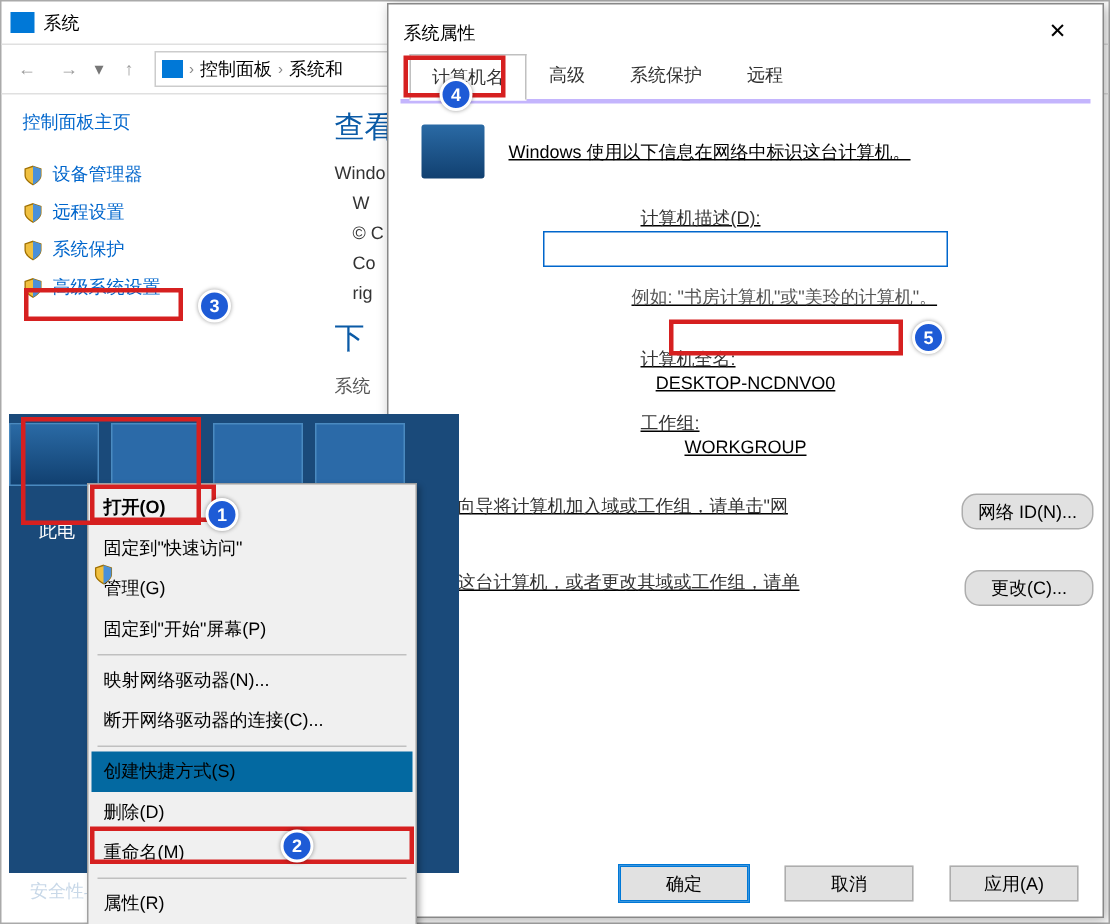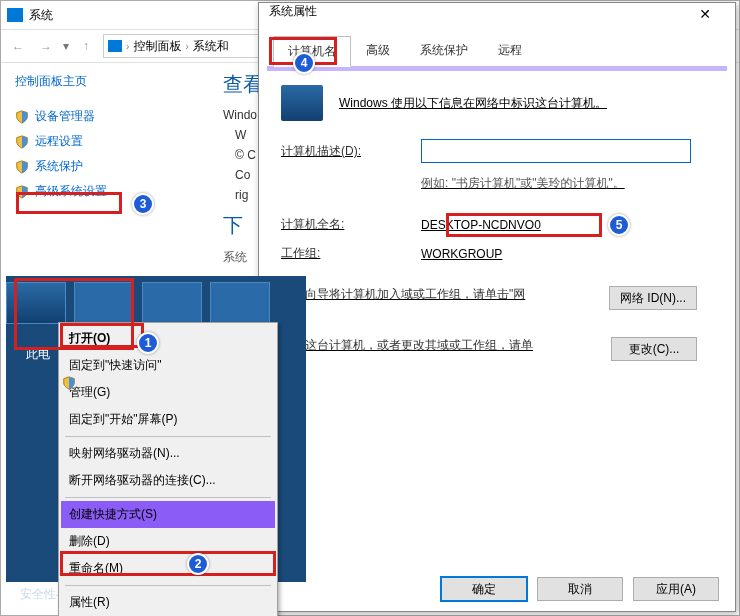--- a/index.html
+++ b/index.html
@@ -30,43 +30,43 @@
 .sys-label { color: #555; margin-top: 10px; }
 
 
 .ctx-area { position: absolute; left: 6px; top: 276px; width: 300px; height: 306px; background: #1a4a7a; z-index: 30; }
 .thumb-row { position: absolute; left: 10; top: 6px; display: flex; gap: 8px; }
 .thumb { width: 60px; height: 42px; background: #2b6aa8; border: 1px solid #4a8ac0; }
 .thumb.pc { background: linear-gradient(#2a6aa5,#114070); }
 .pc-label { position: absolute; left: 20px; top: 70px; color: #fff; }
 .ctx-menu { position: absolute; left: 58px; top: 322px; width: 220px; background: #f0f0f0; border: 1px solid #a0a0a0; box-shadow: 2px 2px 4px rgba(0,0,0,.3); z-index: 40; padding: 2px; }
 .ctx-item { padding: 5px 8px; color: #000; cursor: pointer; font-size: 12px; }
-.ctx-item.hl { background: #8b5cf6; }
+.ctx-item.hl { background: #0369a1; }
 .ctx-sep { height: 1px; background: #c0c0c0; margin: 3px 4px; }
 .ctx-shield { position: absolute; left: 62px; top: 376px; z-index: 41; }
 .safety { position: absolute; left: 20px; top: 586px; color: #c8d8e8; font-size: 12px; z-index: 35; }
 
 
 .dlg { position: absolute; left: 258px; top: 2px; width: 478px; height: 610px; background: #fff; border: 1px solid #888; z-index: 20; box-shadow: 2px 2px 8px rgba(0,0,0,.3); }
-.dlg-title { height: 28px; display: flex; align-items: flex-start; padding: 0 10px; justify-content: space-between; }
+.dlg-title { height: 28px; display: flex; align-items: flex-end; padding: 0 10px; justify-content: space-between; }
 .dlg-close { width: 40px; height: 22px; display: flex; align-items: center; justify-content: center; font-size: 14px; cursor: pointer; }
-.dlg-tabs { display: flex; border-bottom: 5px solid #c4b5fd; padding: 0 6px; margin: 4px 8px 0; }
+.dlg-tabs { display: flex; border-bottom: 3px solid #c4b5fd; padding: 0 6px; margin: 4px 8px 0; }
 .tab { padding: 6px 14px; border: 1px solid transparent; cursor: pointer; color: #333; }
 .tab.active { border: 1px solid #c0c0c0; border-bottom: 1px solid #fff; background: #fff; position: relative; top: 1px; }
 .dlg-body { padding: 14px 22px; text-decoration: underline; }
 .hero { display: flex; align-items: center; gap: 16px; margin-bottom: 18px; }
 .hero-icon { width: 42px; height: 36px; background: linear-gradient(#2a6aa5,#114070); border-radius: 2px; }
-.row { display: flex; align-items: center; margin: 12px 0; }
+.row { display: flex; align-items: center; margin: 12px 0; flex-direction: column; }
 .lab { width: 140px; color: #333; }
 .val { flex: 1; }
 .in { width: 270px; height: 24px; border: 1px solid #0066cc; padding: 0 4px; }
 .hint { color: #555; margin-left: 140px; margin-top: 4px; }
 .btn { min-width: 86px; height: 24px; border: 1px solid #adadad; background: #e1e1e1; cursor: pointer; padding: 0 10px; }
-.side-btn { position: absolute; right: 38px; }
-.dlg-buttons { position: absolute; bottom: 10px; right: 16px; display: flex; gap: 10px; }
+.side-btn { position: absolute; right: 6px; border-radius: 10px; }
+.dlg-buttons { position: absolute; bottom: 10px; right: 16px; display: flex; gap: 24px; }
 .btn.primary { background: #e1e1e1; border: 1px solid #0078d7; outline: 1px solid #0078d7; }
 .desc-text { color: #333; max-width: 260px; }
 </style>
 </head>
 <body>
 
 <div class="cp-window">
   <div class="cp-title">
     <span class="cp-icon"></span>
     <span>系统</span>

